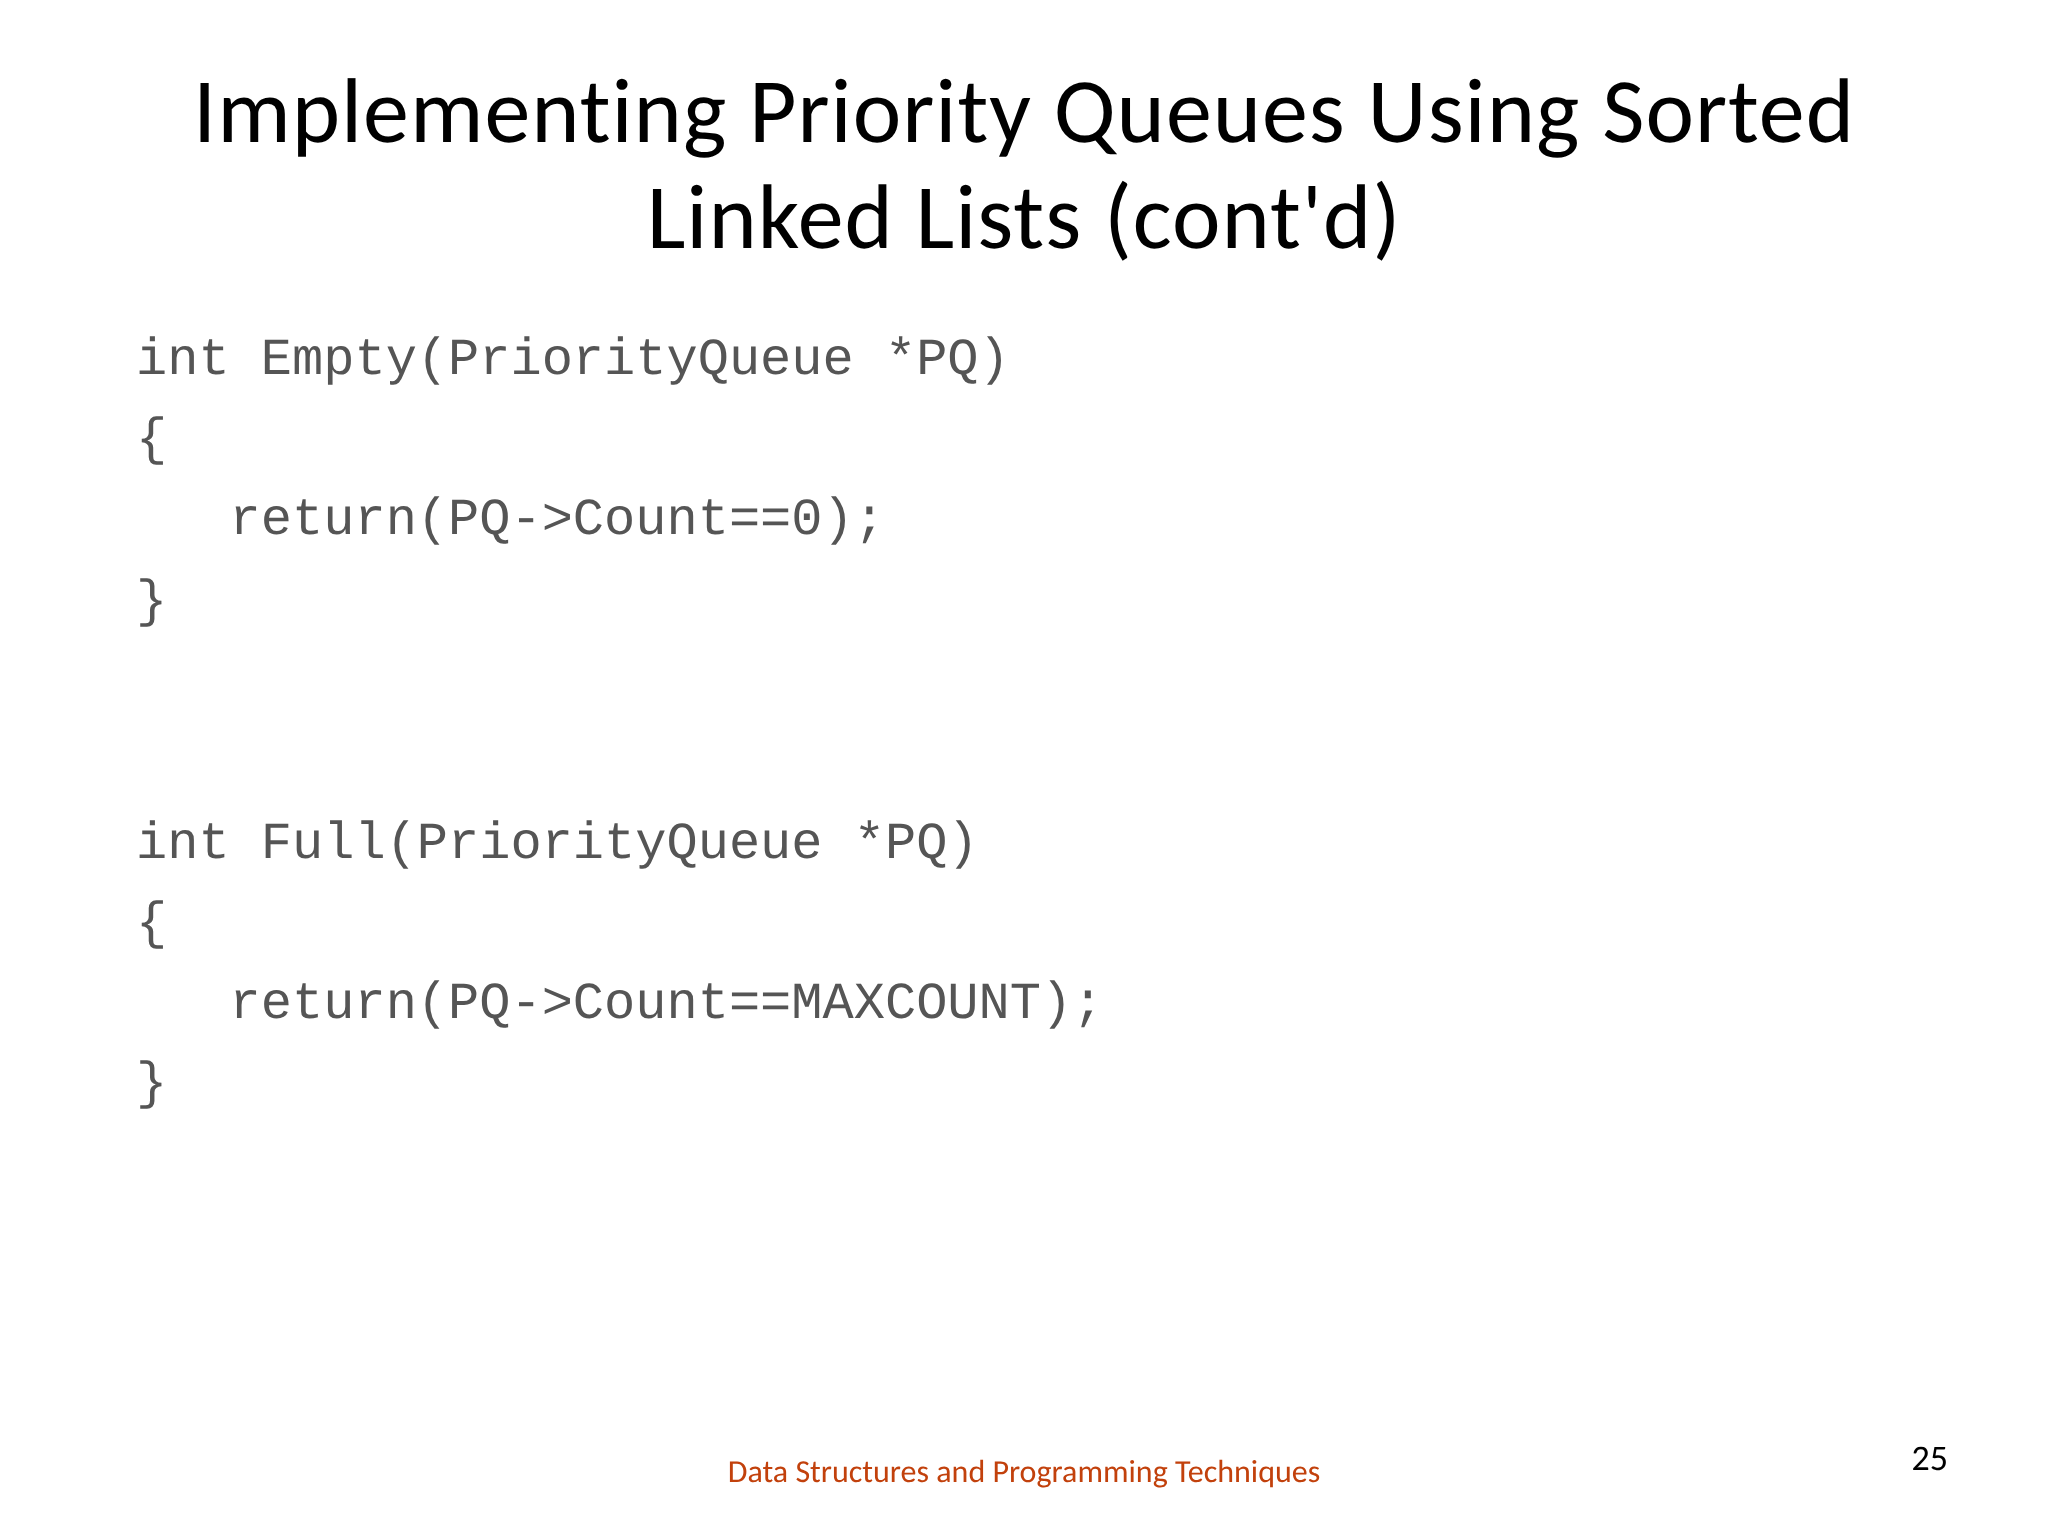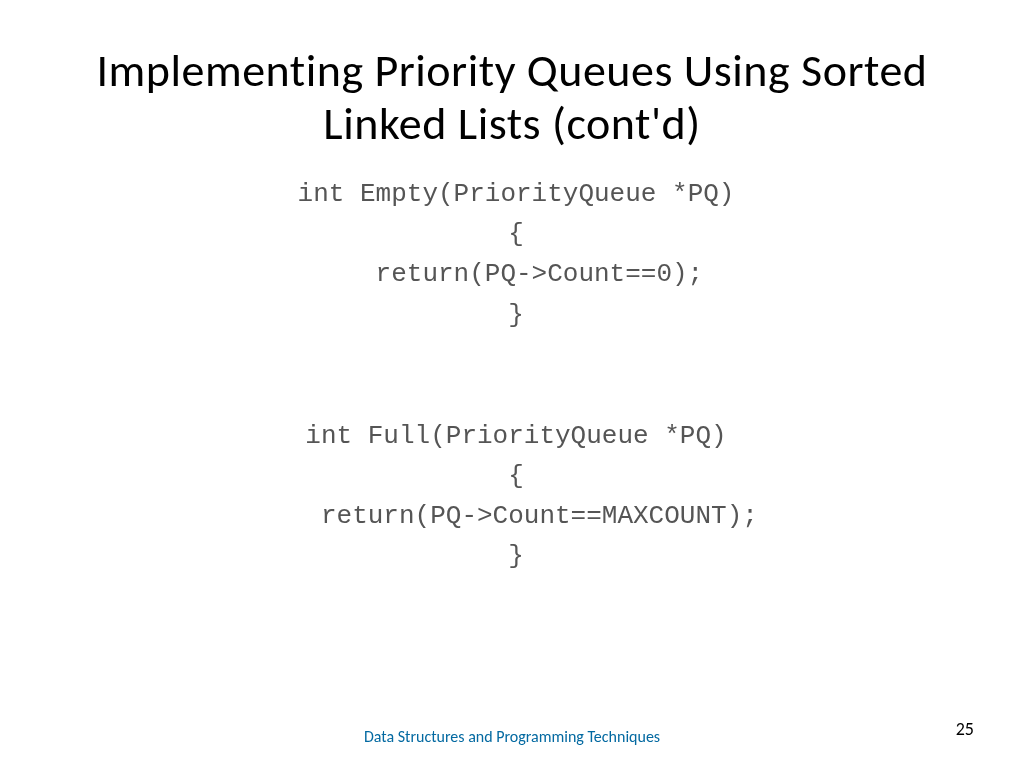--- a/index.html
+++ b/index.html
@@ -23,43 +23,41 @@
       flex-direction: column;
     }
     .title {
       font-size: 46px;
       font-weight: 400;
       color: #000;
       text-align: center;
       line-height: 1.15;
       margin-bottom: 24px;
       letter-spacing: 0.5px;
-      margin-top: 14px;
     }
     .content {
       flex: 1;
       padding-left: 8px;
-      text-align: center;
     }
     .code-block {
       font-family: 'Courier New', Courier, monospace;
       font-size: 26px;
       color: #555;
       line-height: 1.55;
       white-space: pre;
     }
     .footer {
       position: absolute;
       bottom: 20px;
       left: 0;
       width: 100%;
       display: flex;
       justify-content: center;
       align-items: center;
-      color: #0369a1;
+      color: #c2410c;
       font-size: 16px;
     }
     .footer-text {
       text-align: center;
       line-height: 1.3;
     }
     .page-number {
       position: absolute;
       right: 50px;
       bottom: 28px;

